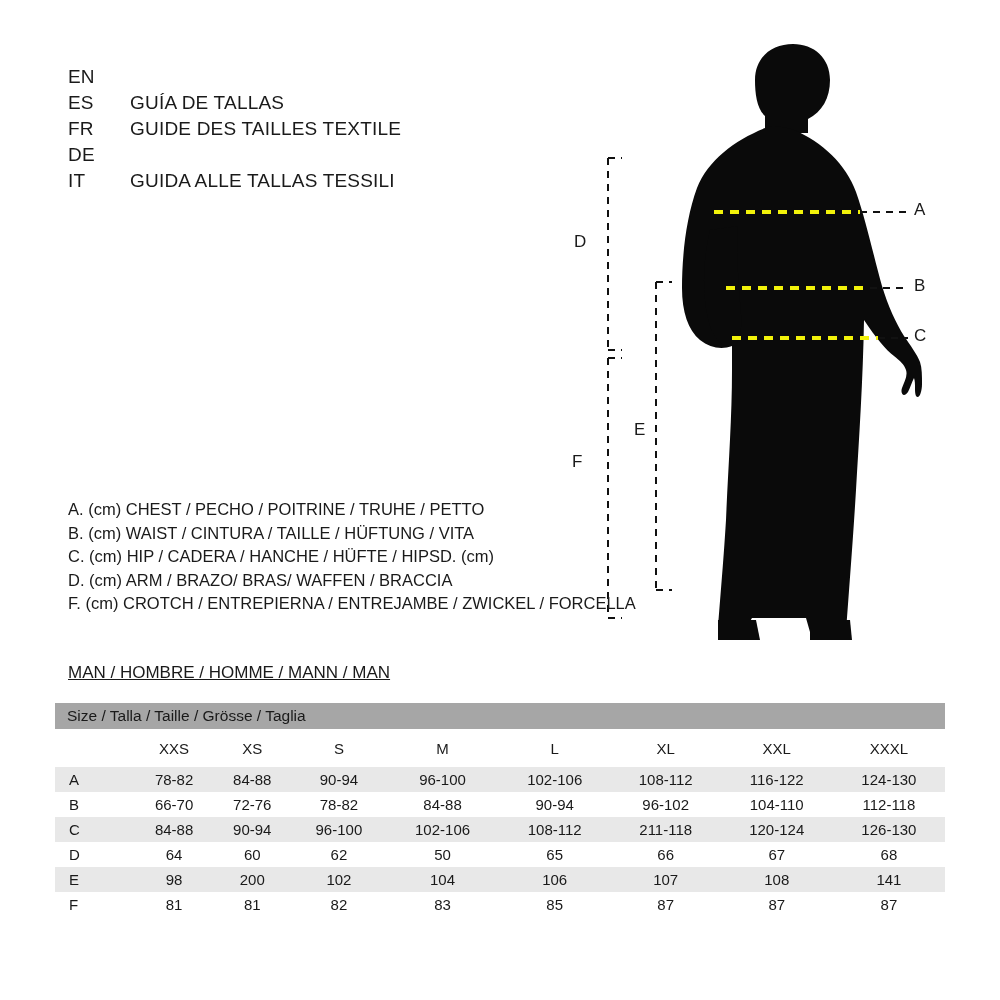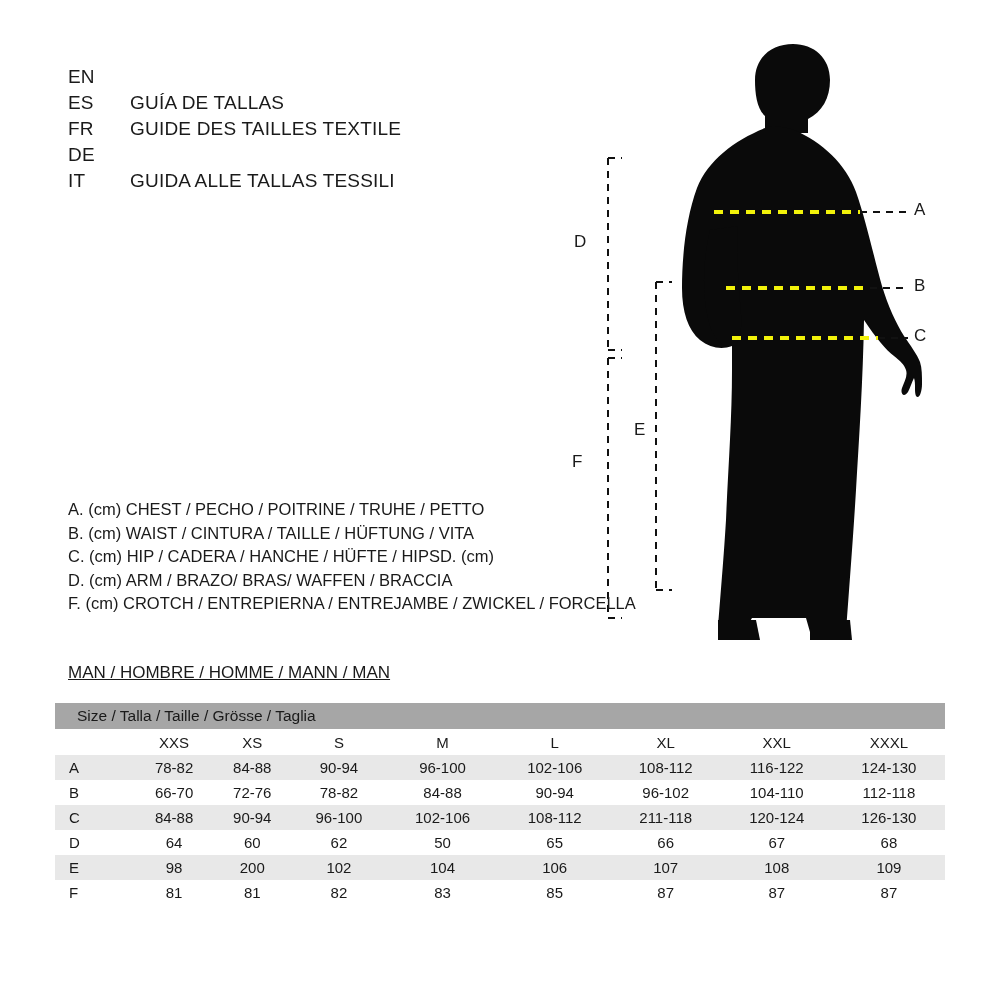--- a/index.html
+++ b/index.html
@@ -74,28 +74,28 @@
   .size-table td, .size-table th {
     padding: 0;
     height: 25px;
     font-weight: normal;
     text-align: center;
     color: #1a1a1a;
   }
   .size-table .hdr-bar td {
     background: #a6a6a6;
     text-align: left;
-    padding-left: 22px;
+    padding-left: 12px;
     height: 26px;
     font-size: 15.5px;
     color: #1a1a1a;
   }
   .size-table .col-head td {
     background: #ffffff;
-    height: 26px;
+    height: 38px;
   }
   .size-table tr.shade td { background: #e8e8e8; }
   .size-table tr.plain td { background: #ffffff; }
   .size-table td.rowlabel {
     text-align: left;
     padding-left: 14px;
     width: 66px;
   }
 
   
@@ -296,21 +296,21 @@
 
     <tr class="shade">
       <td class="rowlabel">E</td>
       <td>98</td>
       <td>200</td>
       <td>102</td>
       <td>104</td>
       <td>106</td>
       <td>107</td>
       <td>108</td>
-      <td>109</td>
+      <td>141</td>
     </tr>
 
     <tr class="plain">
       <td class="rowlabel">F</td>
       <td>81</td>
       <td>81</td>
       <td>82</td>
       <td>83</td>
       <td>85</td>
       <td>87</td>

